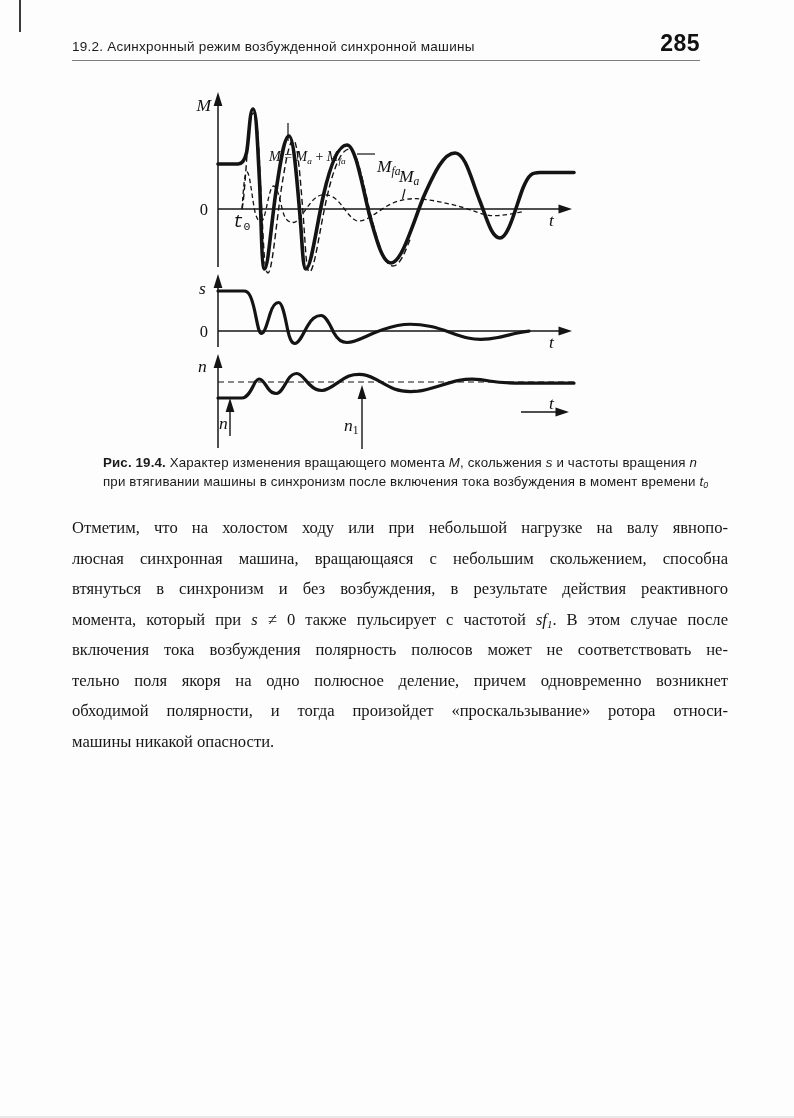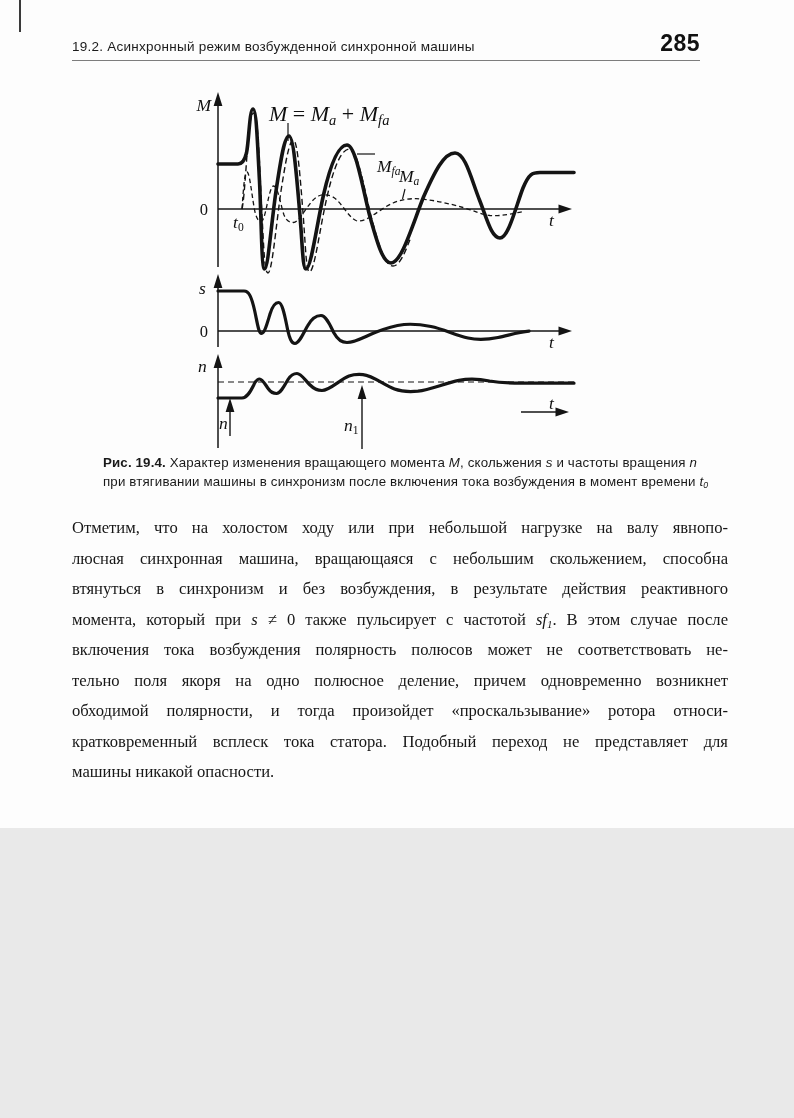--- a/index.html
+++ b/index.html
@@ -1,36 +1,36 @@
 <!DOCTYPE html>
 <html><head>
 <meta charset="utf-8">
 <style>
   html,body{margin:0;padding:0;background:#e9e9e9;}
   .page{
-    position:relative;width:794px;height:828px;background:#fdfdfd;
+    position:relative;width:794px;height:1116px;background:#fdfdfd;
     overflow:hidden;color:#141414;margin:0 auto;
   }
   .sans{font-family:"Liberation Sans",sans-serif;}
   .serif{font-family:"Liberation Serif",serif;}
   .it{font-style:italic;}
   .bd{font-weight:700;}
   .sb{font-size:0.66em;vertical-align:-0.28em;}
   .abs{position:absolute;}
   .section-title{left:72px;top:39px;font-size:13.5px;letter-spacing:0.25px;color:#1b1b1b;white-space:nowrap;}
   .page-number{right:94px;top:30px;font-size:23px;font-weight:700;letter-spacing:0.5px;color:#111;}
   .header-rule{left:72px;top:60px;width:628px;height:1px;background:#7d7d7d;}
   .scan-mark{left:19px;top:0;width:2px;height:32px;background:#3a3a3a;}
   .figure-wrap{left:0;top:85px;width:794px;height:372px;}
   .flabel{
     position:absolute;font-family:"Liberation Serif",serif;font-size:17.5px;
     line-height:1.05;color:#101010;white-space:nowrap;
   }
   .flabel.small0{font-size:16.5px;}
-  .sum-label{font-size:22px;}
+  .sum-label{font-size:14px;margin-top:48px;}
   .caption{left:71px;top:454px;width:680px;font-size:13.3px;line-height:18.8px;letter-spacing:0.15px;color:#1a1a1a;}
   .caption .cap-line{white-space:nowrap;padding-left:32px;}
   .body-text{left:72px;top:509px;width:656px;font-size:16.6px;line-height:22.55px;color:#161616;}
   .body-text .bodyline{text-align:justify;text-align-last:justify;white-space:normal;height:22.55px;overflow:visible;margin-top:8px;}
   .body-text .bodyline.last{text-align-last:left;}
   svg .ink{stroke:#141414;fill:none;}
 </style>
 </head>
 <body>
 
@@ -117,21 +117,21 @@
         <path class="ink" d="M 371 327 H 410" stroke-width="1.4"></path>
         <path d="M 419 327 L 405.5 322.6 L 405.5 331.4 Z" fill="#141414"></path>
       </g>
     </svg>
 
     <span class="flabel" style="left:193px;top:11px;width:18px;text-align:right;"><span class="it">M</span></span>
     <span class="flabel sum-label" style="left:269px;top:17px;"><span class="it">M</span><span> = </span><span class="it">M</span><span class="it sb">a</span><span> + </span><span class="it">M</span><span class="it sb">fa</span></span>
     <span class="flabel" style="left:377px;top:72px;"><span class="it">M</span><span class="it sb">fa</span></span>
     <span class="flabel" style="left:399px;top:82px;"><span class="it">M</span><span class="it sb">a</span></span>
     <span class="flabel small0" style="left:192px;top:116px;width:16px;text-align:right;">0</span>
-    <span class="flabel" style="left:233px;top:128px;"><span class="it">t</span><span class="sb">0</span></span>
+    <span class="flabel" style="left:233px;top:128px;font-family:Liberation Mono, monospace;"><span class="it">t</span><span class="sb">0</span></span>
     <span class="flabel" style="left:549px;top:126px;"><span class="it">t</span></span>
 
     <span class="flabel" style="left:199px;top:194px;"><span class="it">s</span></span>
     <span class="flabel small0" style="left:192px;top:238px;width:16px;text-align:right;">0</span>
     <span class="flabel" style="left:549px;top:248px;"><span class="it">t</span></span>
 
     <span class="flabel" style="left:198px;top:272px;"><span class="it">n</span></span>
     <span class="flabel" style="left:219px;top:329px;"><span class="it">n</span></span>
     <span class="flabel" style="left:344px;top:331px;text-align:center;"><span class="it">n</span><span class="sb">1</span></span>
     <span class="flabel" style="left:549px;top:309px;"><span class="it">t</span></span>
@@ -143,17 +143,16 @@
   </div>
 
   <div class="abs serif body-text">
     <div class="bodyline"><span>Отметим, что на холостом ходу или при небольшой нагрузке на валу явнопо-</span></div>
     <div class="bodyline"><span>люсная синхронная машина, вращающаяся с небольшим скольжением, способна</span></div>
     <div class="bodyline"><span>втянуться в синхронизм и без возбуждения, в результате действия реактивного</span></div>
     <div class="bodyline"><span>момента, который при </span><span class="it">s</span><span> ≠ 0 также пульсирует с частотой </span><span class="it">sf</span><span class="it sb">1</span><span>. В этом случае после</span></div>
     <div class="bodyline"><span>включения тока возбуждения полярность полюсов может не соответствовать не-</span></div>
     <div class="bodyline"><span>тельно поля якоря на одно полюсное деление, причем одновременно возникнет</span></div>
     <div class="bodyline"><span>обходимой полярности, и тогда произойдет «проскальзывание» ротора относи-</span></div>
-    <div class="bodyline"><span>кратковременный всплеск тока статора. Подобный переход не представляет для</span></div>
     <div class="bodyline last"><span>машины никакой опасности.</span></div>
   </div>
 
 </div>
 
 </body></html>

